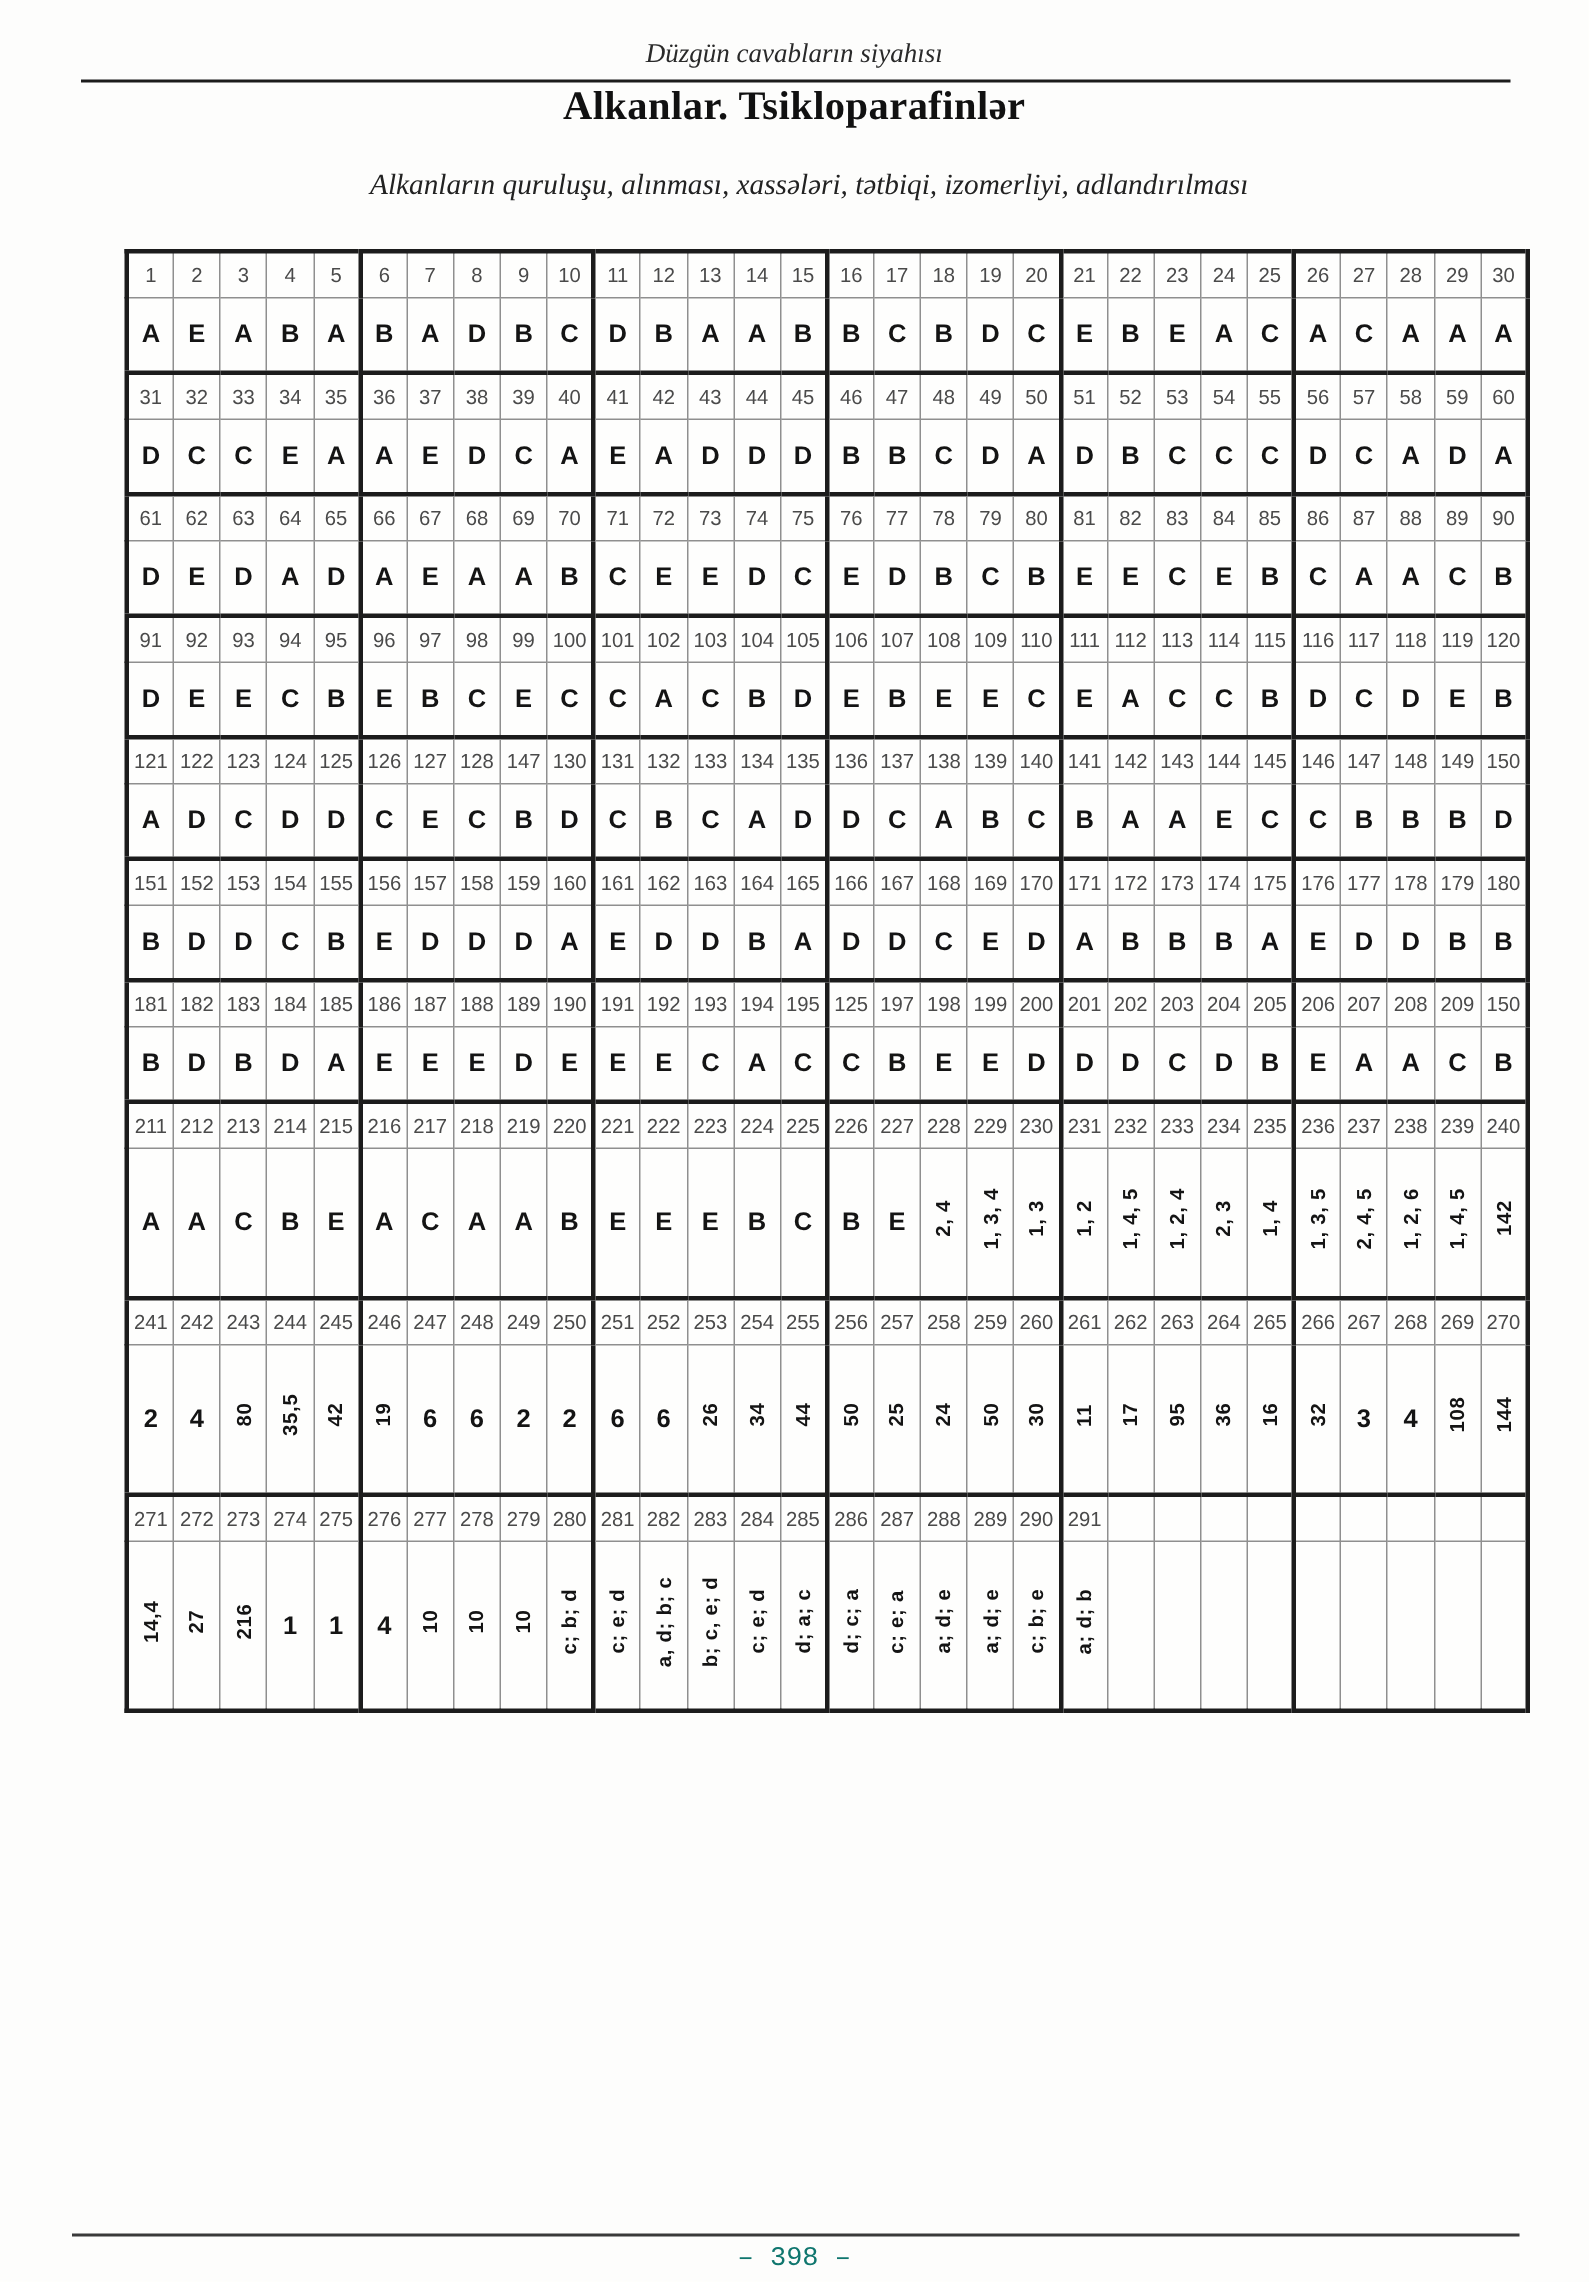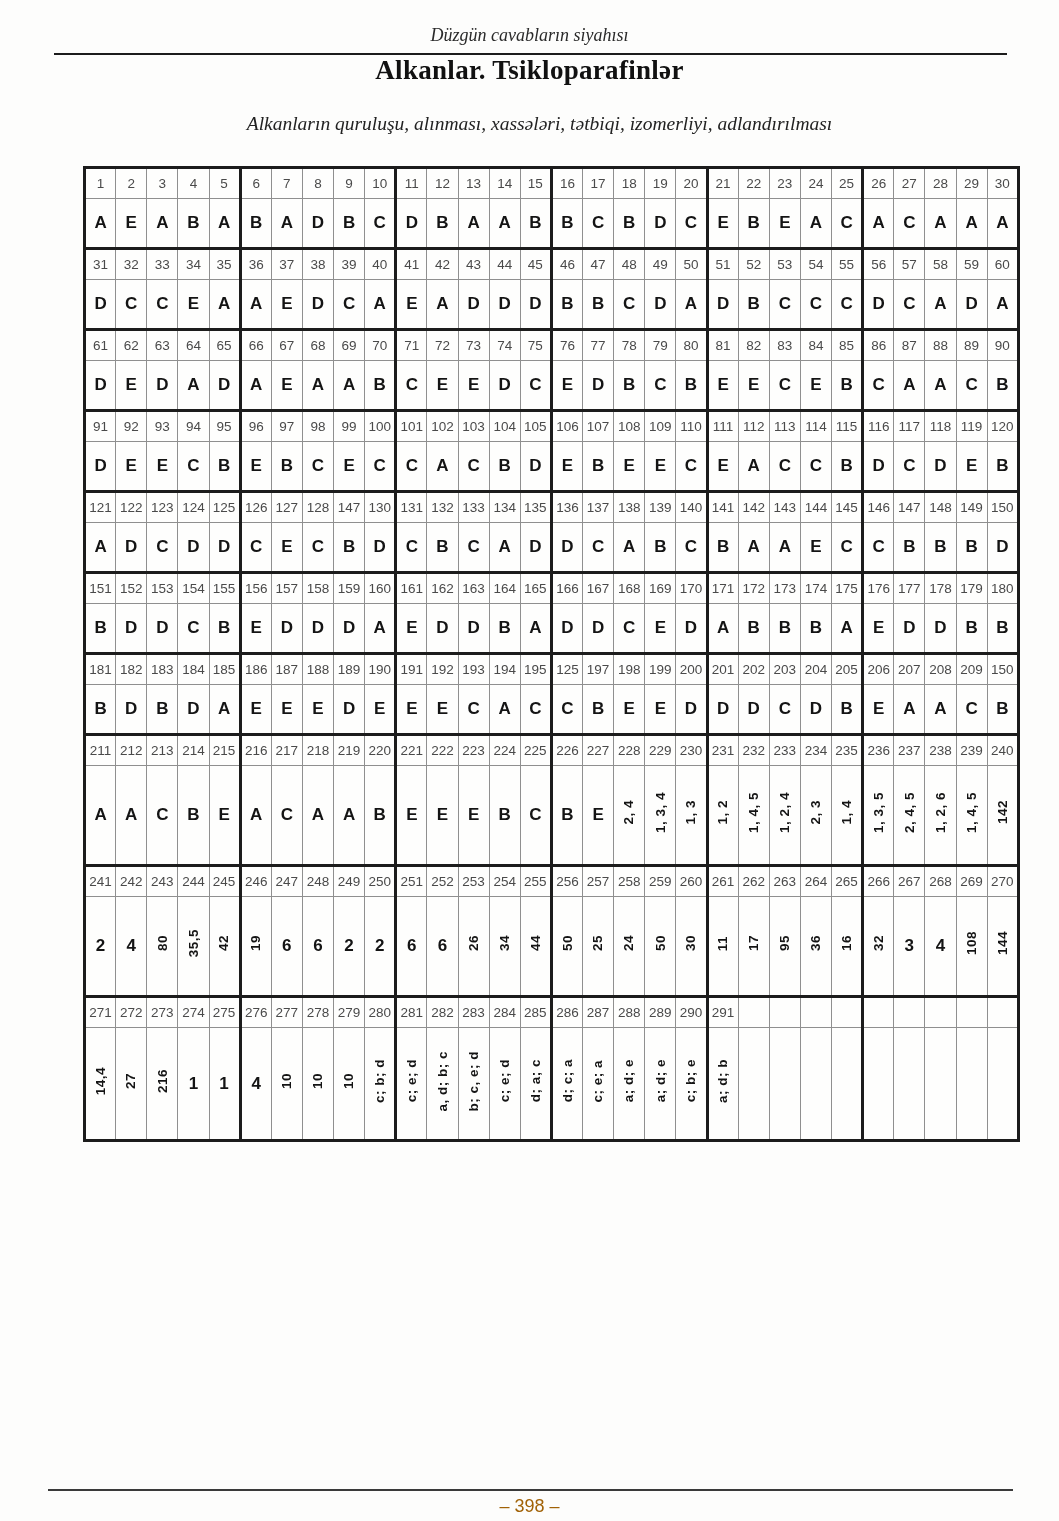--- a/index.html
+++ b/index.html
@@ -83,23 +83,23 @@
   }
   .footer-rule {
     position: absolute;
     left: 48px; right: 46px; top: 1489px;
     border-top: 2px solid #3a3a3a;
   }
   .page-number {
     position: absolute;
     top: 1496px; left: 0; width: 100%;
     text-align: center;
-    font-family: Liberation Sans, sans-serif;
+    font-family: Liberation Mono, monospace;
     font-size: 18px;
-    color: #a16207;
+    color: #0f766e;
   }
 </style>
 </head>
 <body>
 
 <div class="running-header">Düzgün cavabların siyahısı</div>
 <hr class="header-rule">
 <div class="doc-title">Alkanlar. Tsikloparafinlər</div>
 <div class="doc-subtitle">Alkanların quruluşu, alınması, xassələri, tətbiqi, izomerliyi, adlandırılması</div>
 

